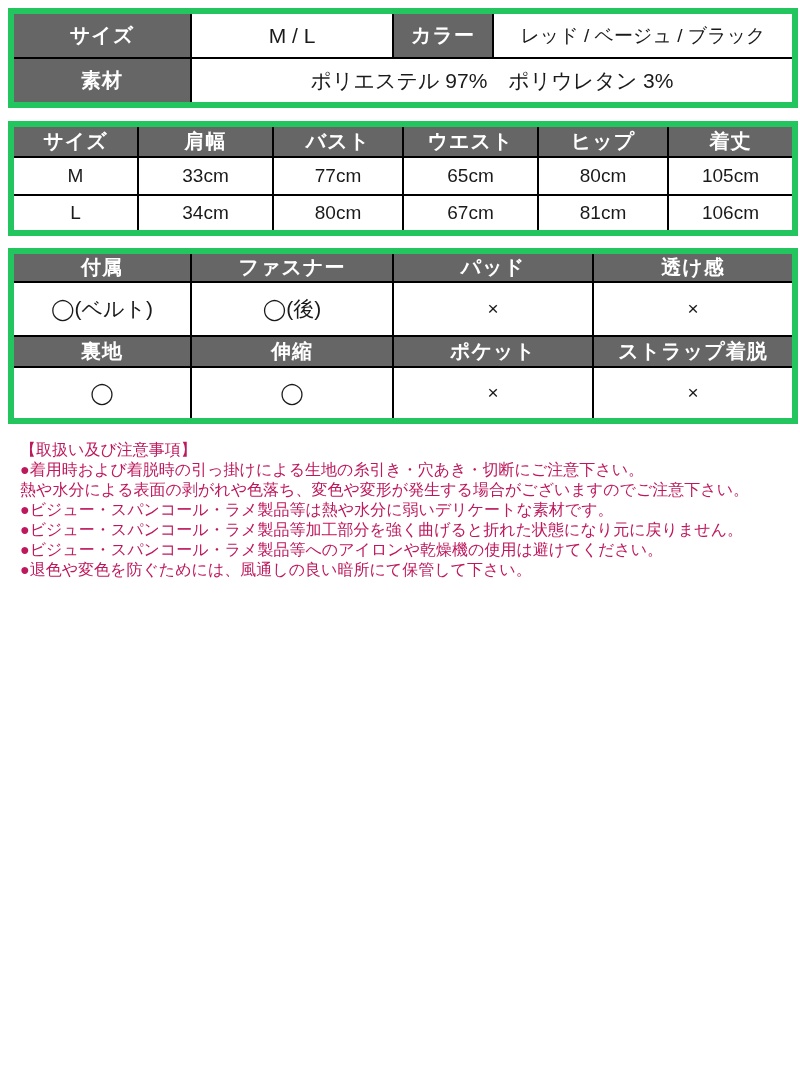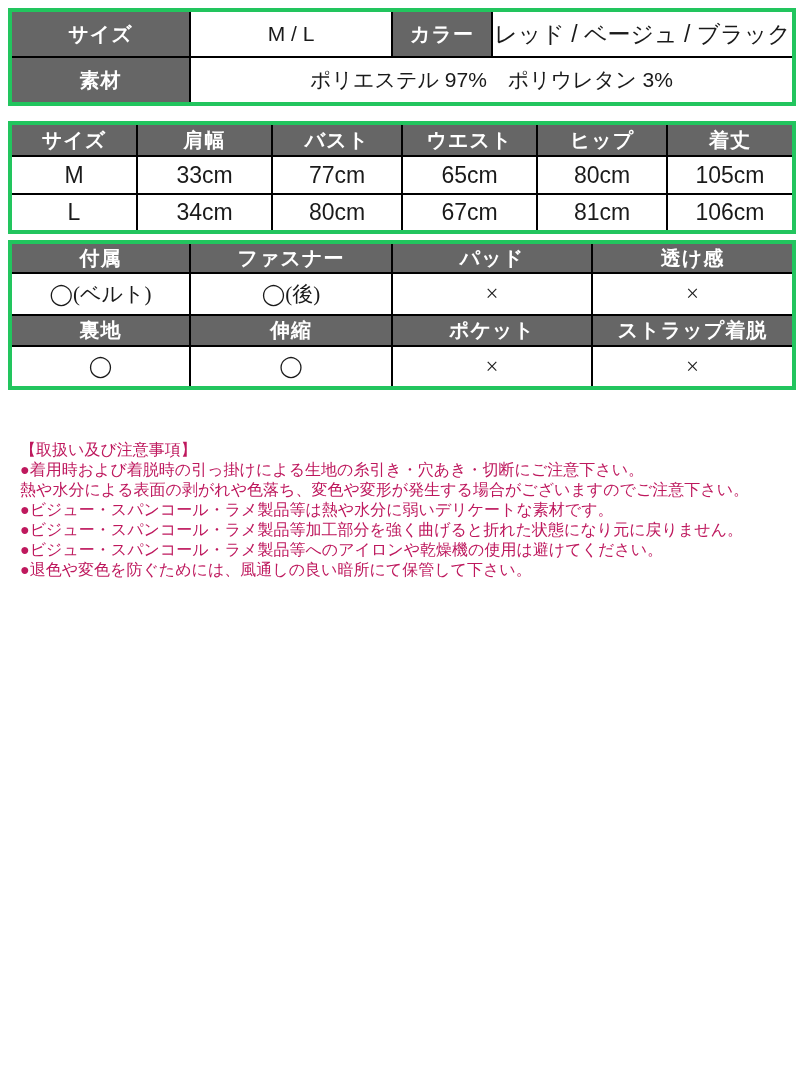--- a/index.html
+++ b/index.html
@@ -7,50 +7,50 @@
     width: 800px;
     height: 1067px;
     background: #ffffff;
     position: relative;
     font-family: "Liberation Sans", "DejaVu Sans", sans-serif;
   }
   table.tbl {
     position: absolute;
     border-collapse: collapse;
     table-layout: fixed;
-    border: 4px solid #22c55e;
+    border: 6px solid #22c55e;
   }
   table.tbl td {
     border: 2px solid #000000;
     text-align: center;
     vertical-align: middle;
     padding: 0;
     overflow: hidden;
   }
   td.hd {
     background: #666666;
     color: #ffffff;
     font-weight: bold;
     font-size: 20px;
     letter-spacing: 1px;
   }
   td.val {
     background: #ffffff;
     color: #1a1a1a;
-    font-size: 23px;
+    font-size: 19px;
   }
   td.val-big { font-size: 21px; margin-left: 9px; }
   #spec-table    { left: 8px; top: 8px;   width: 784px; }
   #spec-table tr { height: 47px; }
   #measure-table { left: 8px; top: 121px; width: 784px; }
   #measure-table tr.hrow { height: 33px; }
   #measure-table tr.drow { height: 38px; }
-  #feature-table { left: 8px; top: 240px; width: 784px; padding-left: 7px; }
+  #feature-table { left: 8px; top: 248px; width: 784px; padding-left: 7px; }
   #feature-table tr.hrow  { height: 31px; }
-  #feature-table tr.vrow  { height: 42px; font-family: Liberation Serif, serif; }
+  #feature-table tr.vrow  { height: 54px; }
   .notes {
     position: absolute;
     left: 20px;
     top: 440px;
     width: 776px;
     color: #be185d;
     font-size: 16px;
     line-height: 20px;
   }
   .notes div { white-space: nowrap; }

